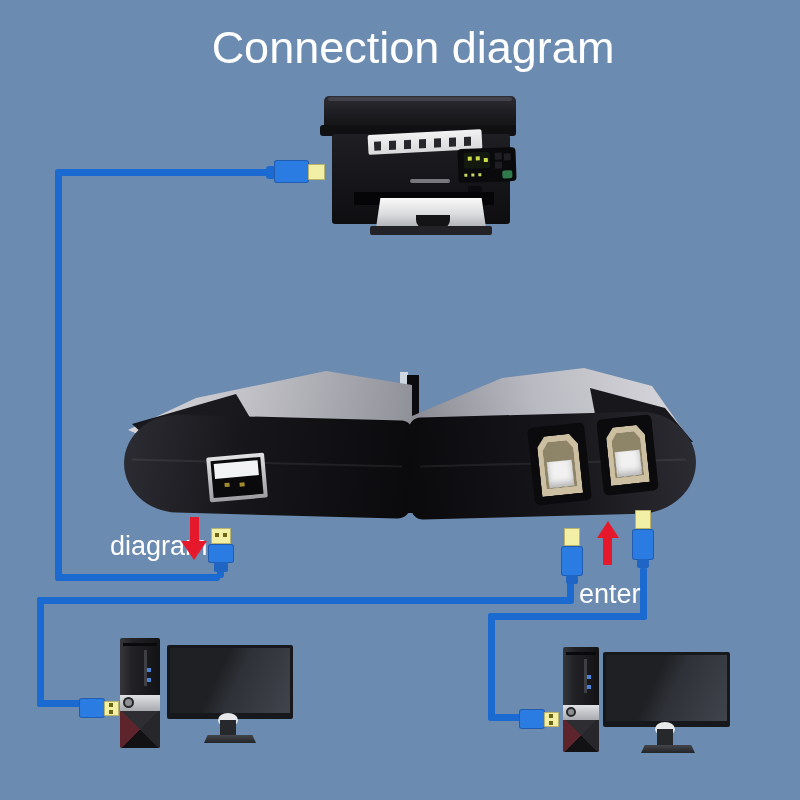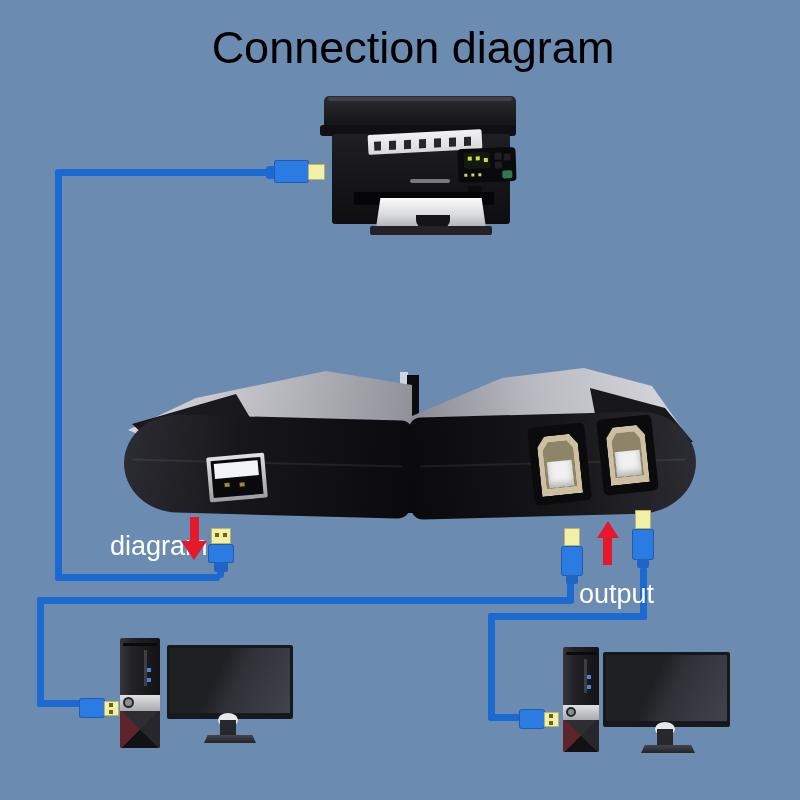--- a/index.html
+++ b/index.html
@@ -1,20 +1,20 @@
 <!DOCTYPE html>
 <html><head>
 <meta charset="utf-8">
 <style>
   html,body{margin:0;padding:0;background:#444;}
   .canvas{position:relative;width:800px;height:800px;background:#6c8bb0;overflow:hidden;
           font-family:"Liberation Sans",sans-serif;}
   .abs{position:absolute;}
   .title{position:absolute;left:0;right:0;top:22px;margin:0;text-align:center;
-         color:#000000;font-size:45px;font-weight:400;letter-spacing:0px;padding-left:26px;}
+         color:#ffffff;font-size:45px;font-weight:400;letter-spacing:0px;padding-left:26px;}
   .cable{position:absolute;background:#1a6ad2;border-radius:3px;}
   .conn-body{position:absolute;background:#2b7ce2;border-radius:3px;box-shadow:inset 0 0 0 1px rgba(0,0,30,.25);}
   .conn-tip{position:absolute;background:#f2efa6;border-radius:1px;box-shadow:inset 0 0 0 1px rgba(80,70,0,.35);}
   .tipdot{position:absolute;width:4px;height:4px;background:#6f6414;}
   .conn-neck{position:absolute;background:#1f66c4;border-radius:2px;}
   .label{position:absolute;color:#ffffff;font-size:27px;font-weight:400;}
   .arrow-shaft{position:absolute;background:#e5192b;}
   .arrow-head-down{position:absolute;width:0;height:0;border-left:13px solid transparent;
       border-right:13px solid transparent;border-top:19px solid #e5192b;}
   .arrow-head-up{position:absolute;width:0;height:0;border-left:11px solid transparent;
@@ -129,21 +129,21 @@
   <div class="conn-body" style="left:561px;top:546px;width:22px;height:30px"></div>
   <div class="conn-neck" style="left:566px;top:575px;width:12px;height:9px"></div>
 
   <div class="arrow-head-up" style="left:597px;top:521px"></div>
   <div class="arrow-shaft" style="left:603px;top:537px;width:9px;height:28px"></div>
 
   <div class="conn-tip" style="left:635px;top:510px;width:16px;height:19px"></div>
   <div class="conn-body" style="left:632px;top:529px;width:22px;height:31px"></div>
   <div class="conn-neck" style="left:637px;top:559px;width:12px;height:9px"></div>
 
-  <div class="label" style="left:579px;top:579px">output</div>
+  <div class="label" style="left:579px;top:579px">enter</div>
 
   <div class="abs" style="left:120px;top:638px;width:40px;height:110px">
     <div class="abs" style="left:0;top:0;width:40px;height:110px;border-radius:2px;background:linear-gradient(90deg,#35353b 0%,#222226 30%,#131316 100%)"></div>
     <div class="abs" style="left:3px;top:5px;width:34px;height:3px;background:#0a0a0c"></div>
     <div class="abs" style="left:24px;top:12px;width:3px;height:36px;background:#3e3e45"></div>
     <div class="abs" style="left:27px;top:30px;width:4px;height:4px;background:#4884d8;box-shadow:0 10px #4884d8"></div>
     <div class="abs" style="left:0;top:57px;width:40px;height:16px;background:linear-gradient(180deg,#e0e1e4,#a9aaaf)">
       <div class="abs" style="left:3px;top:2px;width:11px;height:11px;border-radius:50%;border:2px solid #26262a;background:#8e8f93;box-sizing:border-box"></div>
     </div>
     <div class="abs tower-x" style="left:0;top:73px;width:40px;height:37px;border-radius:0 0 2px 2px"></div>

